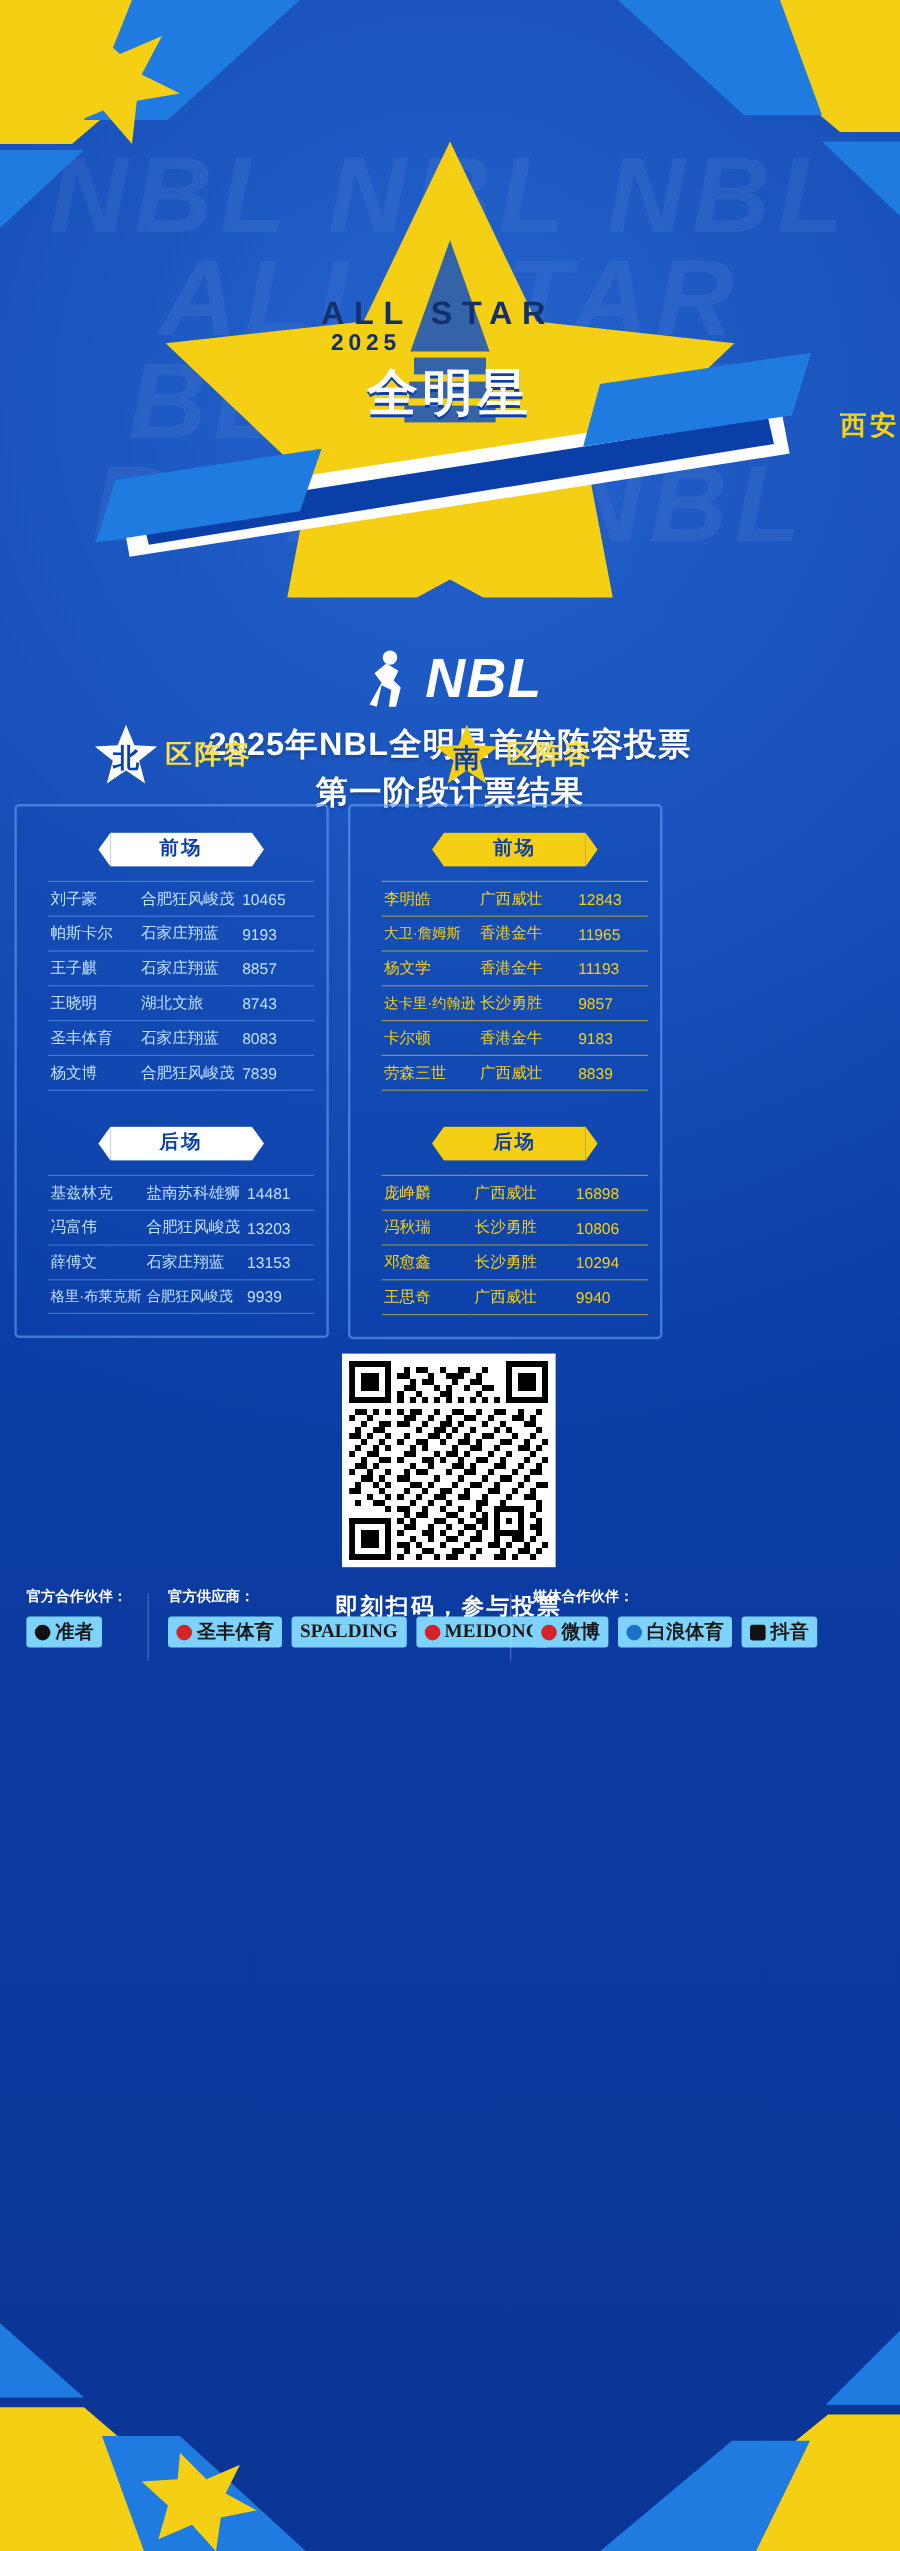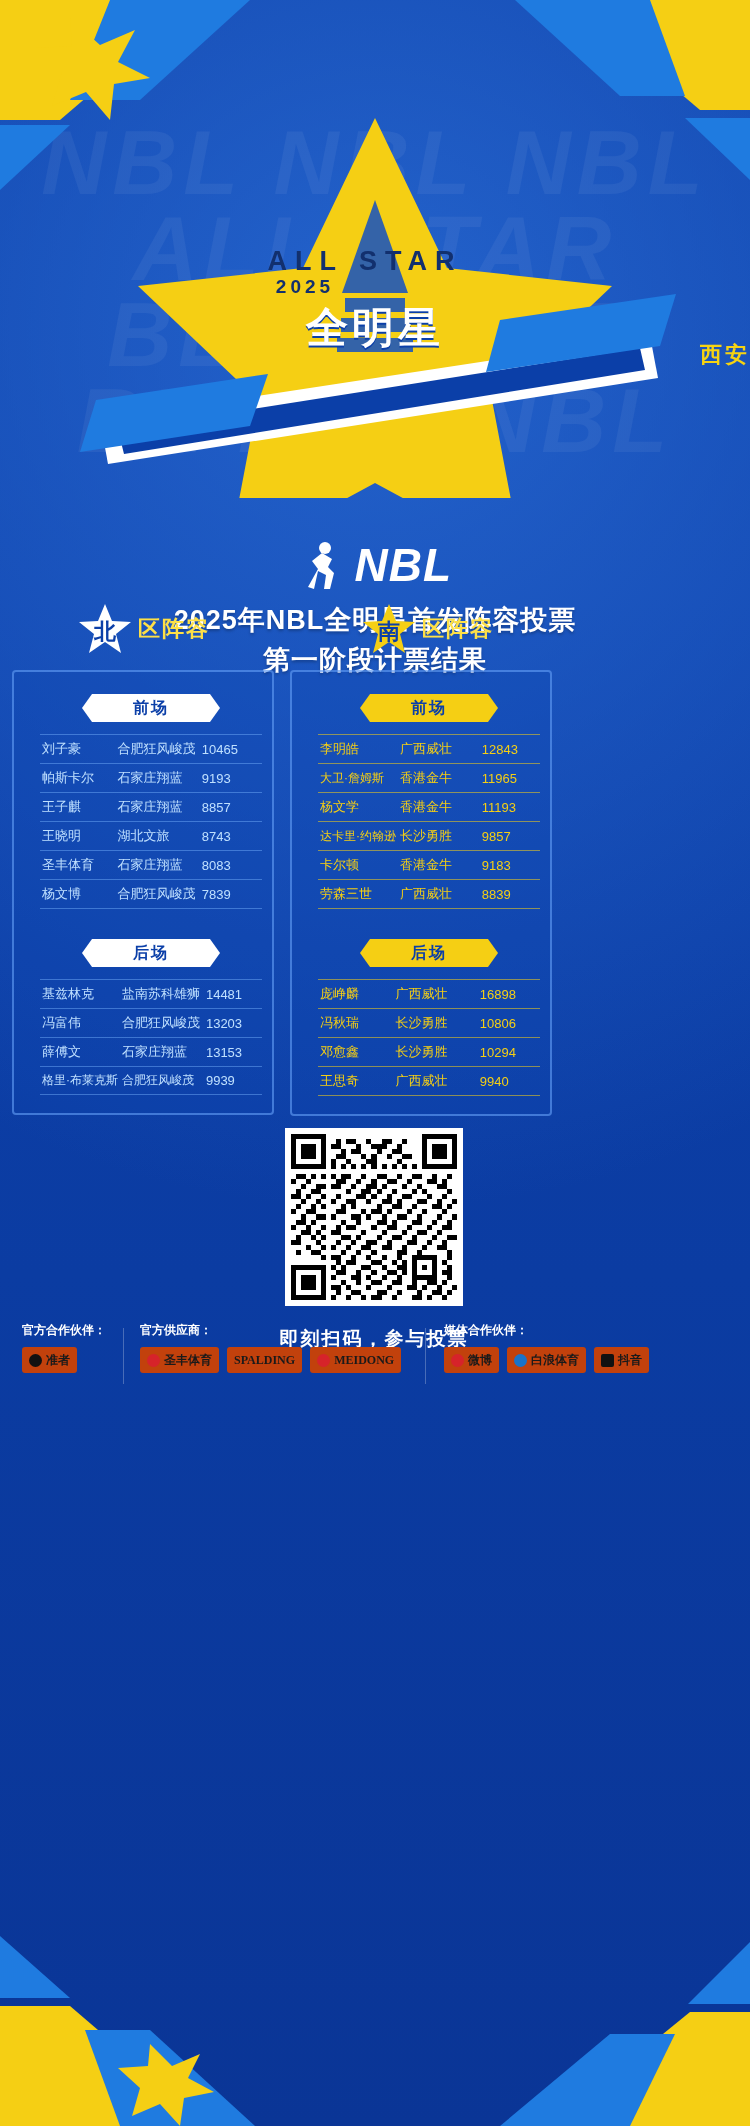--- a/index.html
+++ b/index.html
@@ -262,28 +262,28 @@
   .sponsor-title {
     font-size: 12px;
     font-weight: bold;
     color: #ffffff;
     margin-bottom: 8px;
     white-space: nowrap;
   }
   .logo-row { display: flex; align-items: center; gap: 8px; }
   .logo-chip {
     height: 26px;
-    background: #c2410c;
+    background: #7dd3fc;
     border-radius: 3px;
     display: flex;
     align-items: center;
     justify-content: center;
     padding: 0 7px;
     color: #1a1a1a;
-    font-size: 12px;
+    font-size: 16px;
     font-weight: bold;
     white-space: nowrap;
     gap: 4px;
   }
   .logo-chip .mark {
     display: inline-block;
     width: 13px;
     height: 13px;
     border-radius: 50%;
     background: #d6232a;

